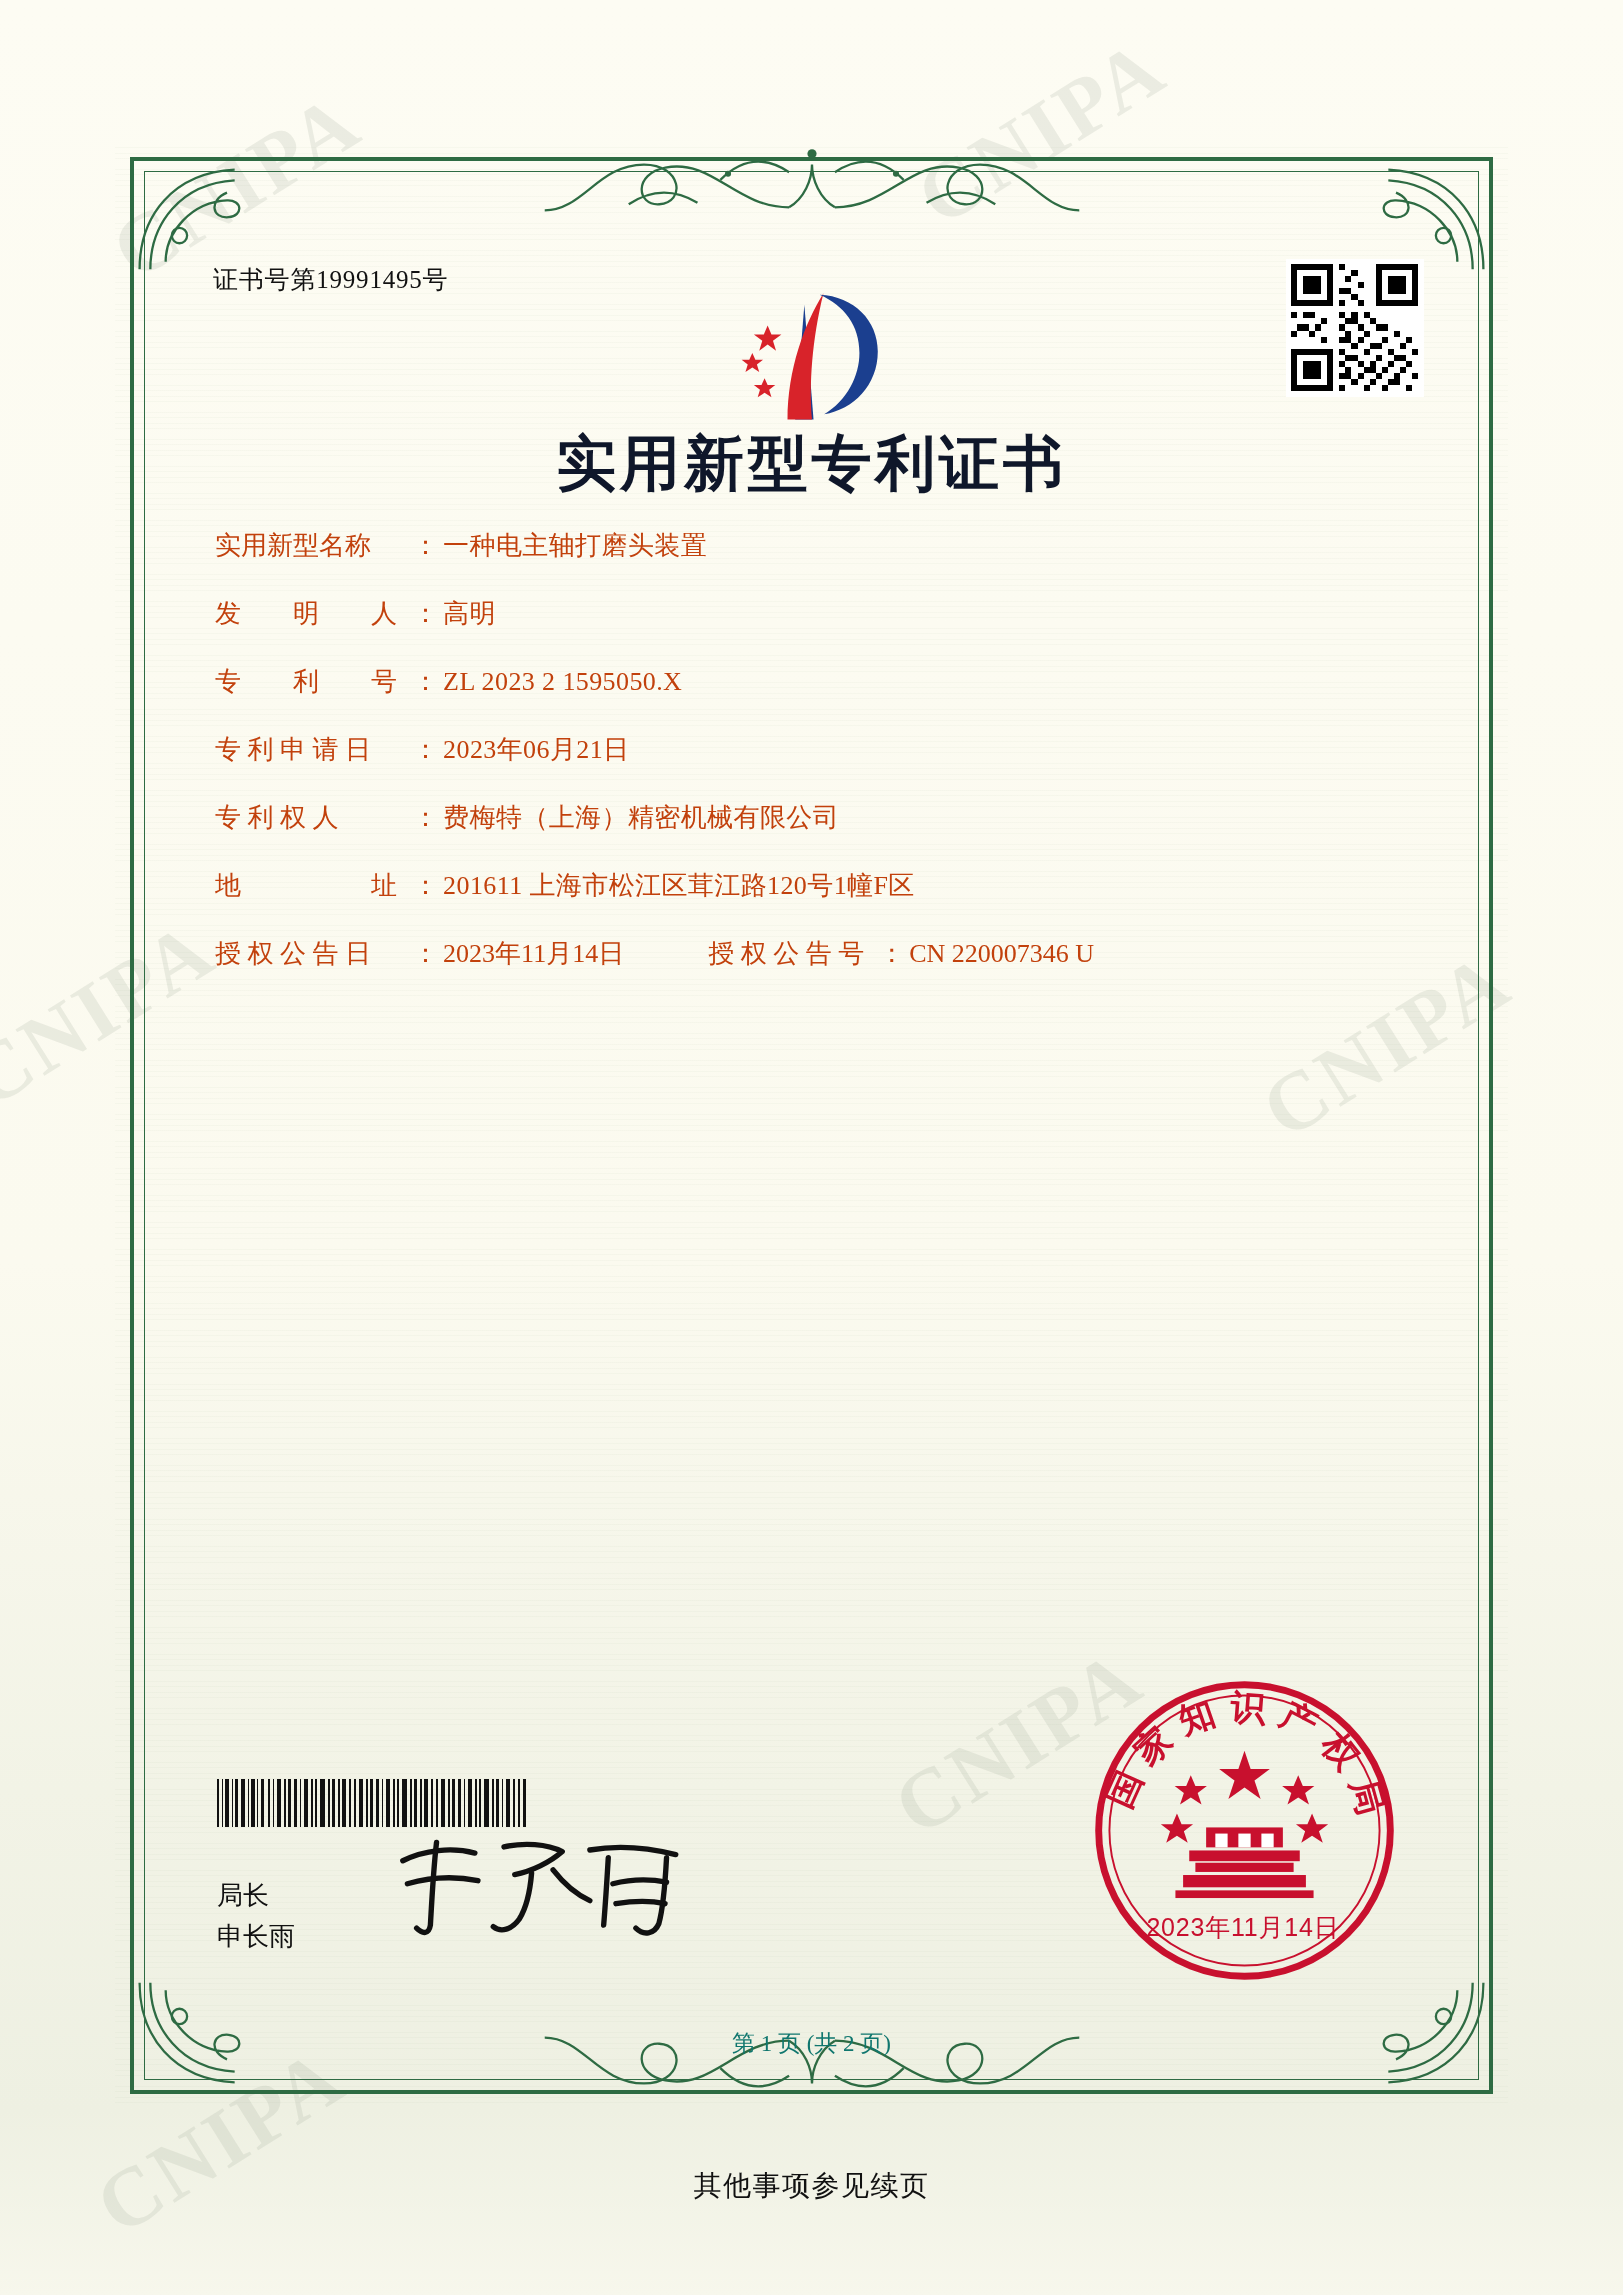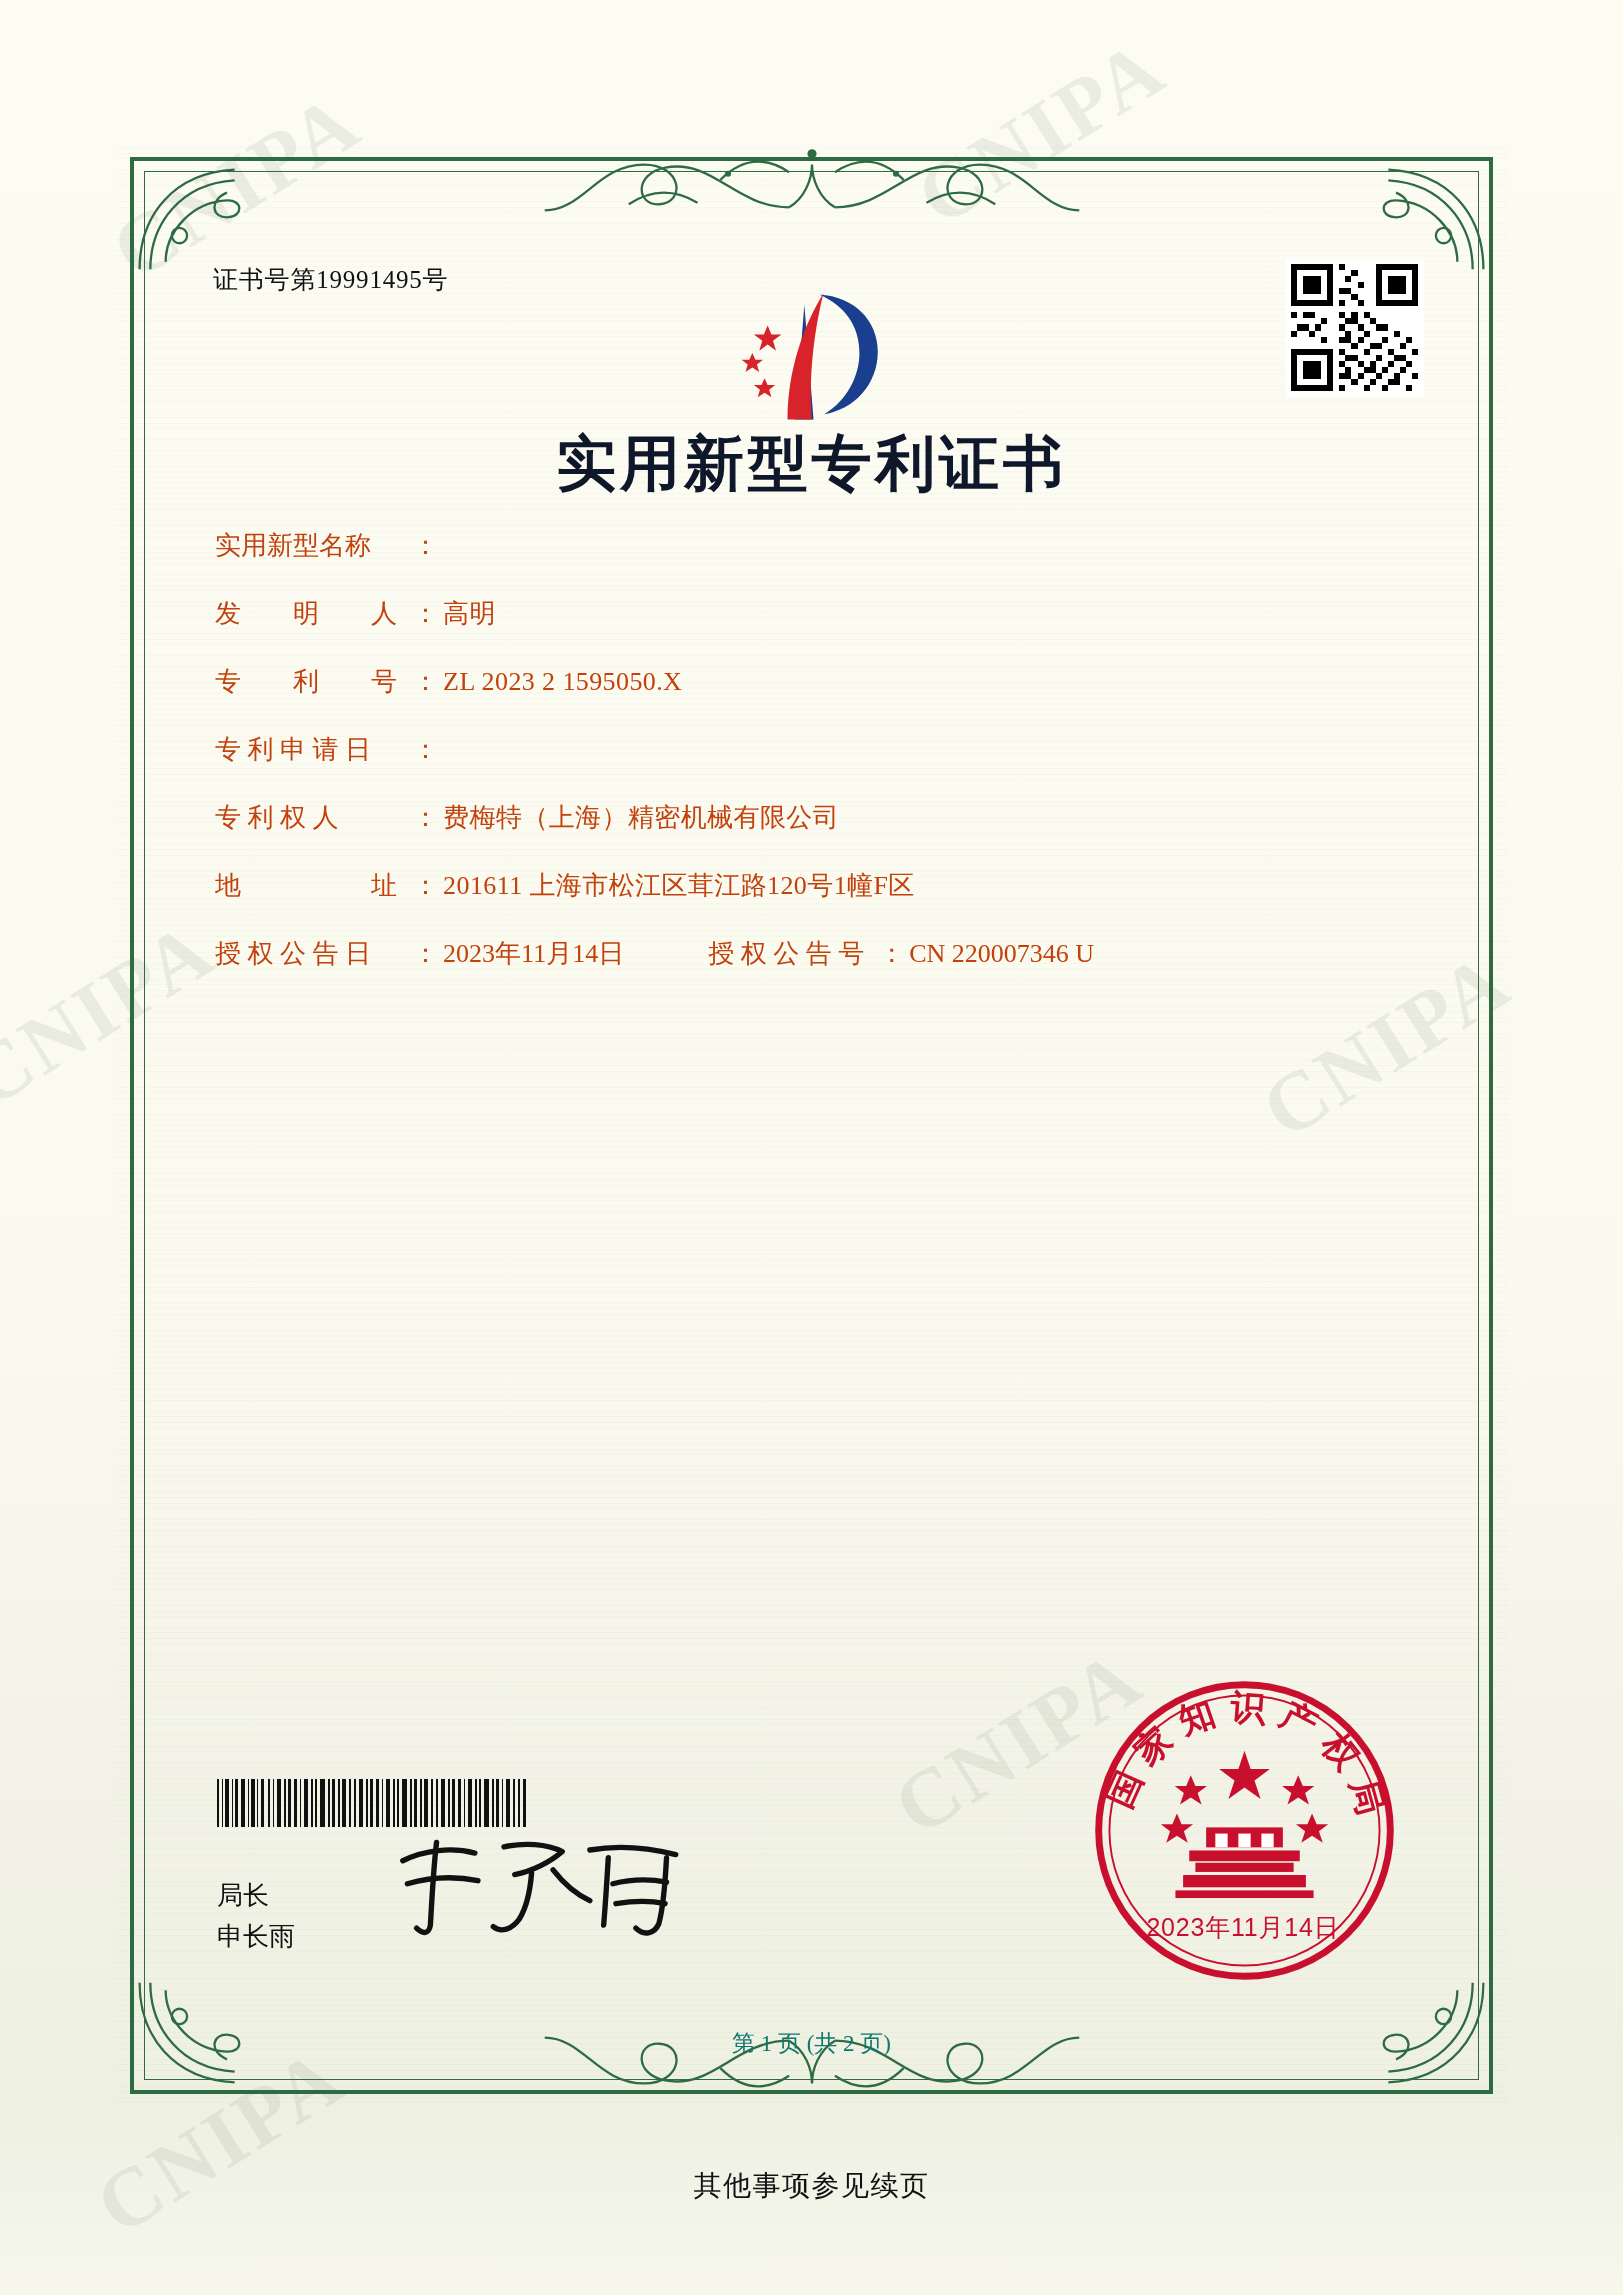--- a/index.html
+++ b/index.html
@@ -433,37 +433,39 @@
       </svg>
     </div>
 
     <div class="title">实用新型专利证书</div>
 
     <div class="fields">
 
       <div class="field-row">
         <span class="fld-label">实用新型名称</span>
         <span class="fld-sep">：</span>
+        <span class="fld-value">一种电主轴打磨头装置</span>
       </div>
 
       <div class="field-row">
         <span class="fld-label">发　　明　　人</span>
         <span class="fld-sep">：</span>
         <span class="fld-value">高明</span>
       </div>
 
       <div class="field-row">
         <span class="fld-label">专　　利　　号</span>
         <span class="fld-sep">：</span>
         <span class="fld-value">ZL 2023 2 1595050.X</span>
       </div>
 
       <div class="field-row">
         <span class="fld-label">专 利 申 请 日</span>
         <span class="fld-sep">：</span>
+        <span class="fld-value">2023年06月21日</span>
       </div>
 
       <div class="field-row">
         <span class="fld-label">专 利 权 人</span>
         <span class="fld-sep">：</span>
         <span class="fld-value">费梅特（上海）精密机械有限公司</span>
       </div>
 
       <div class="field-row">
         <span class="fld-label">地　　　　　址</span>

